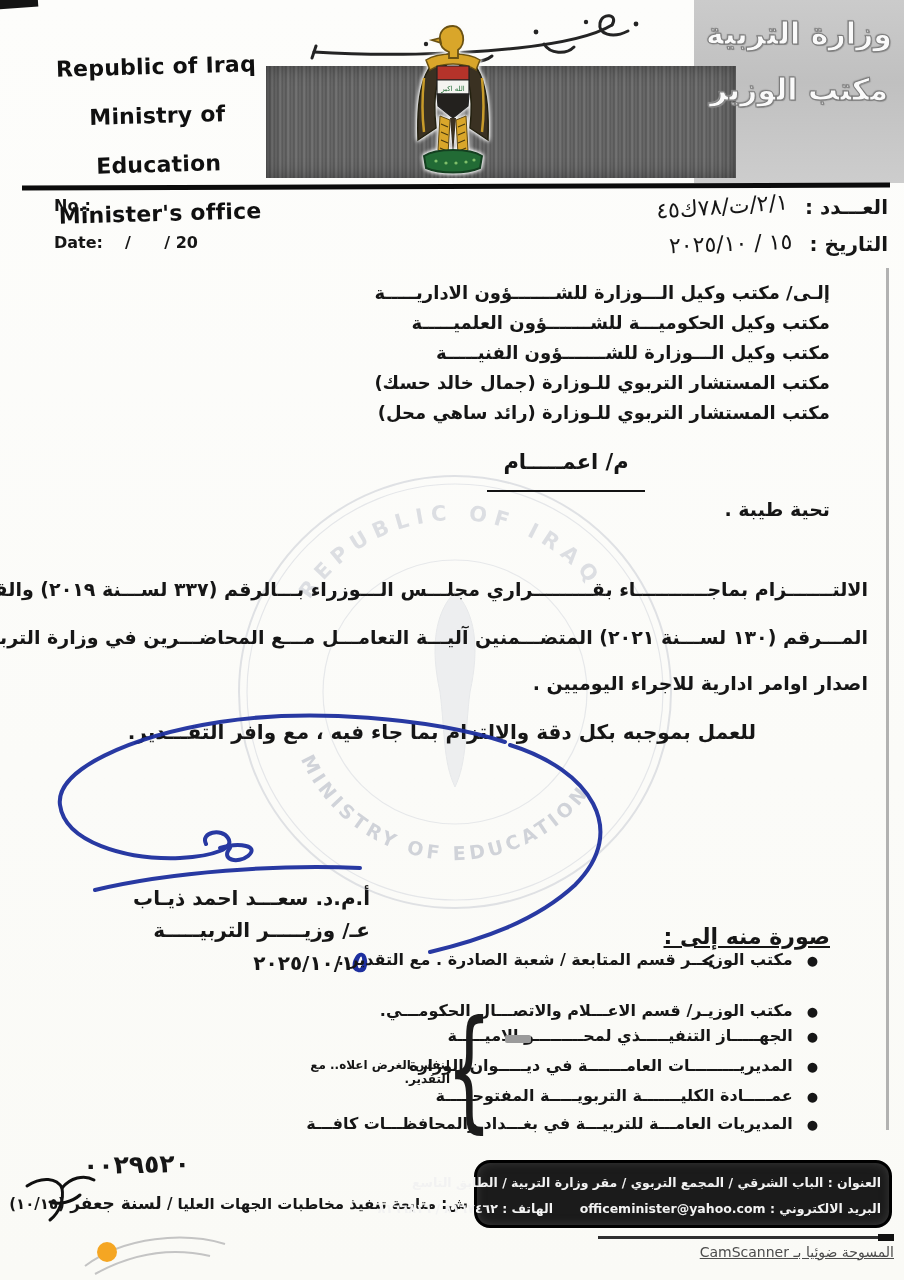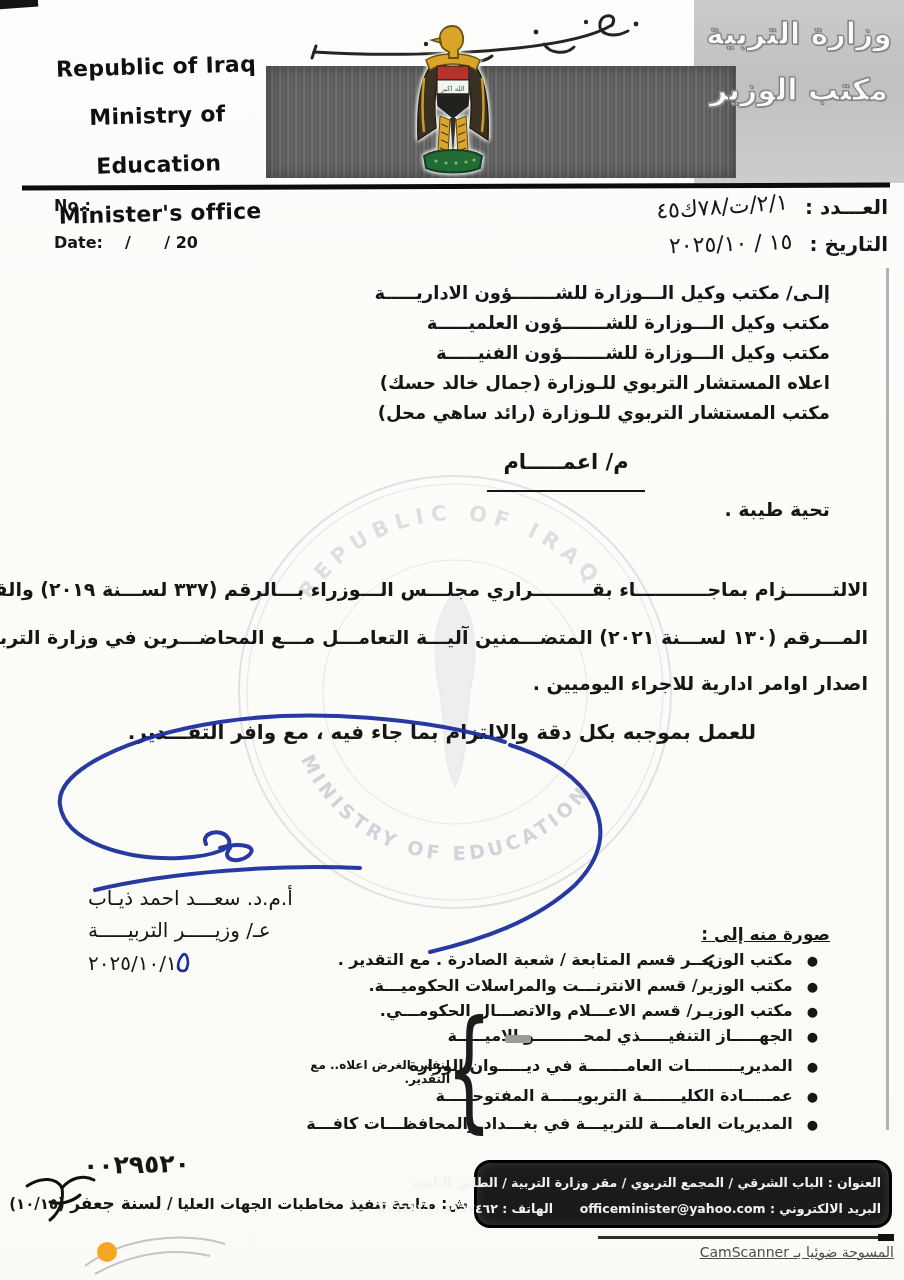--- a/index.html
+++ b/index.html
@@ -30,25 +30,25 @@
   .hw{font-weight:normal;font-size:22px;}
 
   .addressees{right:74px;top:278px;text-align:right;font-size:18px;font-weight:bold;line-height:30px;margin-left:26px;}
   .subject{left:487px;top:450px;width:158px;text-align:center;font-size:21px;font-weight:bold;
            border-bottom:2.5px solid #141414;padding-bottom:16px;}
   .greeting{right:74px;top:498px;font-size:19px;font-weight:bold;}
   .intro{right:96px;top:536px;font-size:19px;font-weight:bold;}
   .bodyline{right:36px;font-size:19px;font-weight:bold;}
   .closing{right:148px;top:720px;font-size:20px;font-weight:bold;}
 
-  .sig-block{left:88px;top:882px;width:282px;text-align:left;font-size:20px;font-weight:normal;line-height:32px;}
+  .sig-block{left:88px;top:882px;width:282px;text-align:right;font-size:20px;font-weight:bold;line-height:32px;}
   .pen{color:#1d2f9e;}
   .sig-day{display:inline-block;transform:rotate(10deg) scale(1.25);font-size:24px;margin-right:2px;}
 
-  .cc-head{right:74px;top:924px;font-size:17px;font-weight:bold;text-decoration:underline;}
+  .cc-head{right:74px;top:924px;font-size:22px;font-weight:bold;text-decoration:underline;}
   .cc-item{right:86px;font-size:16px;font-weight:bold;white-space:nowrap;}
   .cc-item .dot{margin-left:14px;font-size:13px;}
   .brace{left:446px;top:1014px;font-size:132px;line-height:108px;font-weight:normal;
          transform:scale(.55,1);transform-origin:left top;color:#1c1c1c;}
   .brace-note{left:282px;top:1058px;width:168px;font-size:12px;font-weight:bold;text-align:right;}
   .redact{left:505px;top:1035px;width:26px;height:8px;background:#9b9b9b;border-radius:2px;}
 
   
   .stamp-no{left:83px;top:1150px;font-size:25px;font-weight:bold;letter-spacing:10px;
             transform:rotate(-1.2deg);}
@@ -180,23 +180,23 @@
     <span>العـــدد :</span>
     <span class="hw hw-ltr" style="margin-right:10px;transform:rotate(-4deg);">٤٥ك٧٨/ت/٢/١</span>
   </div>
   <div class="abs ref-right rtl nowrap" style="top:231px;">
     <span>التاريخ :</span>
     <span class="hw hw-ltr" style="margin-right:10px;transform:rotate(-2deg);">٢٠٢٥/١٠ / ١٥</span>
   </div>
 
   <div class="abs addressees rtl" style="z-index:2;">
     <div>إلـى/ مكتب وكيل الـــوزارة للشـــــــؤون الاداريـــــة</div>
-    <div>مكتب وكيل الـــوزارة للشـــــــؤون العلميـــــة</div>
+    <div>مكتب وكيل الحكوميـــة للشـــــــؤون العلميـــــة</div>
     <div>مكتب وكيل الـــوزارة للشـــــــؤون الفنيـــــة</div>
-    <div>اعلاه المستشار التربوي للـوزارة (جمال خالد حسك)</div>
+    <div>مكتب المستشار التربوي للـوزارة (جمال خالد حسك)</div>
     <div>مكتب المستشار التربوي للـوزارة (رائد ساهي محل)</div>
   </div>
 
   <div class="abs subject rtl" style="z-index:2;">م/ اعمـــــام</div>
   <div class="abs greeting rtl" style="z-index:2;">تحية طيبة .</div>
 
   <div class="abs bodyline rtl nowrap" style="top:578px;z-index:2;">الالتـــــــزام بماجـــــــــــاء بقـــــــــراري مجلـــس الـــوزراء بـــالرقم (٣٣٧ لســـنة ٢٠١٩) والقـــرار</div>
   <div class="abs bodyline rtl nowrap" style="top:626px;z-index:2;">المـــرقم (١٣٠ لســـنة ٢٠٢١) المتضـــمنين آليـــة التعامـــل مـــع المحاضـــرين في وزارة التربيـــة وعـــدم</div>
   <div class="abs bodyline rtl nowrap" style="top:672px;z-index:2;">اصدار اوامر ادارية للاجراء اليوميين .</div>
 
@@ -216,22 +216,20 @@
     <div>عـ/ وزيـــــر التربيـــــة</div>
     <div>
       <span class="hw-ltr"><span>٢٠٢٥/١٠/١</span><span class="pen sig-day">٥</span></span>
     </div>
   </div>
 
   <div class="abs cc-head rtl" style="z-index:3;">صورة منه إلى :</div>
 
   <div class="abs cc-item rtl" style="top:950px;z-index:3;">
     <span class="dot">●</span><span>مكتب الوزيـــر  قسم المتابعة / شعبة الصادرة . مع التقدير .</span></div>
-  <div class="abs cc-item rtl" style="top:976px;z-index:3;">
-    <span class="dot">●</span><span>مكتب الوزير/ قسم الانترنـــت والمراسلات الحكوميـــة.</span></div>
   <div class="abs cc-item rtl" style="top:1001px;z-index:3;">
     <span class="dot">●</span><span>مكتب الوزيـر/ قسم الاعـــلام والاتصـــال الحكومـــي.</span></div>
   <div class="abs cc-item rtl" style="top:1026px;z-index:3;">
     <span class="dot">●</span><span>الجهـــــاز التنفيـــــذي لمحـــــــــو الاميـــــة</span></div>
   <div class="abs cc-item rtl" style="top:1056px;z-index:3;">
     <span class="dot">●</span><span>المديريـــــــــات العامـــــــة في ديـــــوان الوزارة</span></div>
   <div class="abs cc-item rtl" style="top:1086px;z-index:3;">
     <span class="dot">●</span><span>عمـــــادة الكليـــــــة التربويـــــة المفتوحـــــة</span></div>
   <div class="abs cc-item rtl" style="top:1114px;z-index:3;margin-left:6px;">
     <span class="dot">●</span><span>المديريات العامـــة للتربيـــة في بغـــداد والمحافظـــات كافـــة</span></div>

